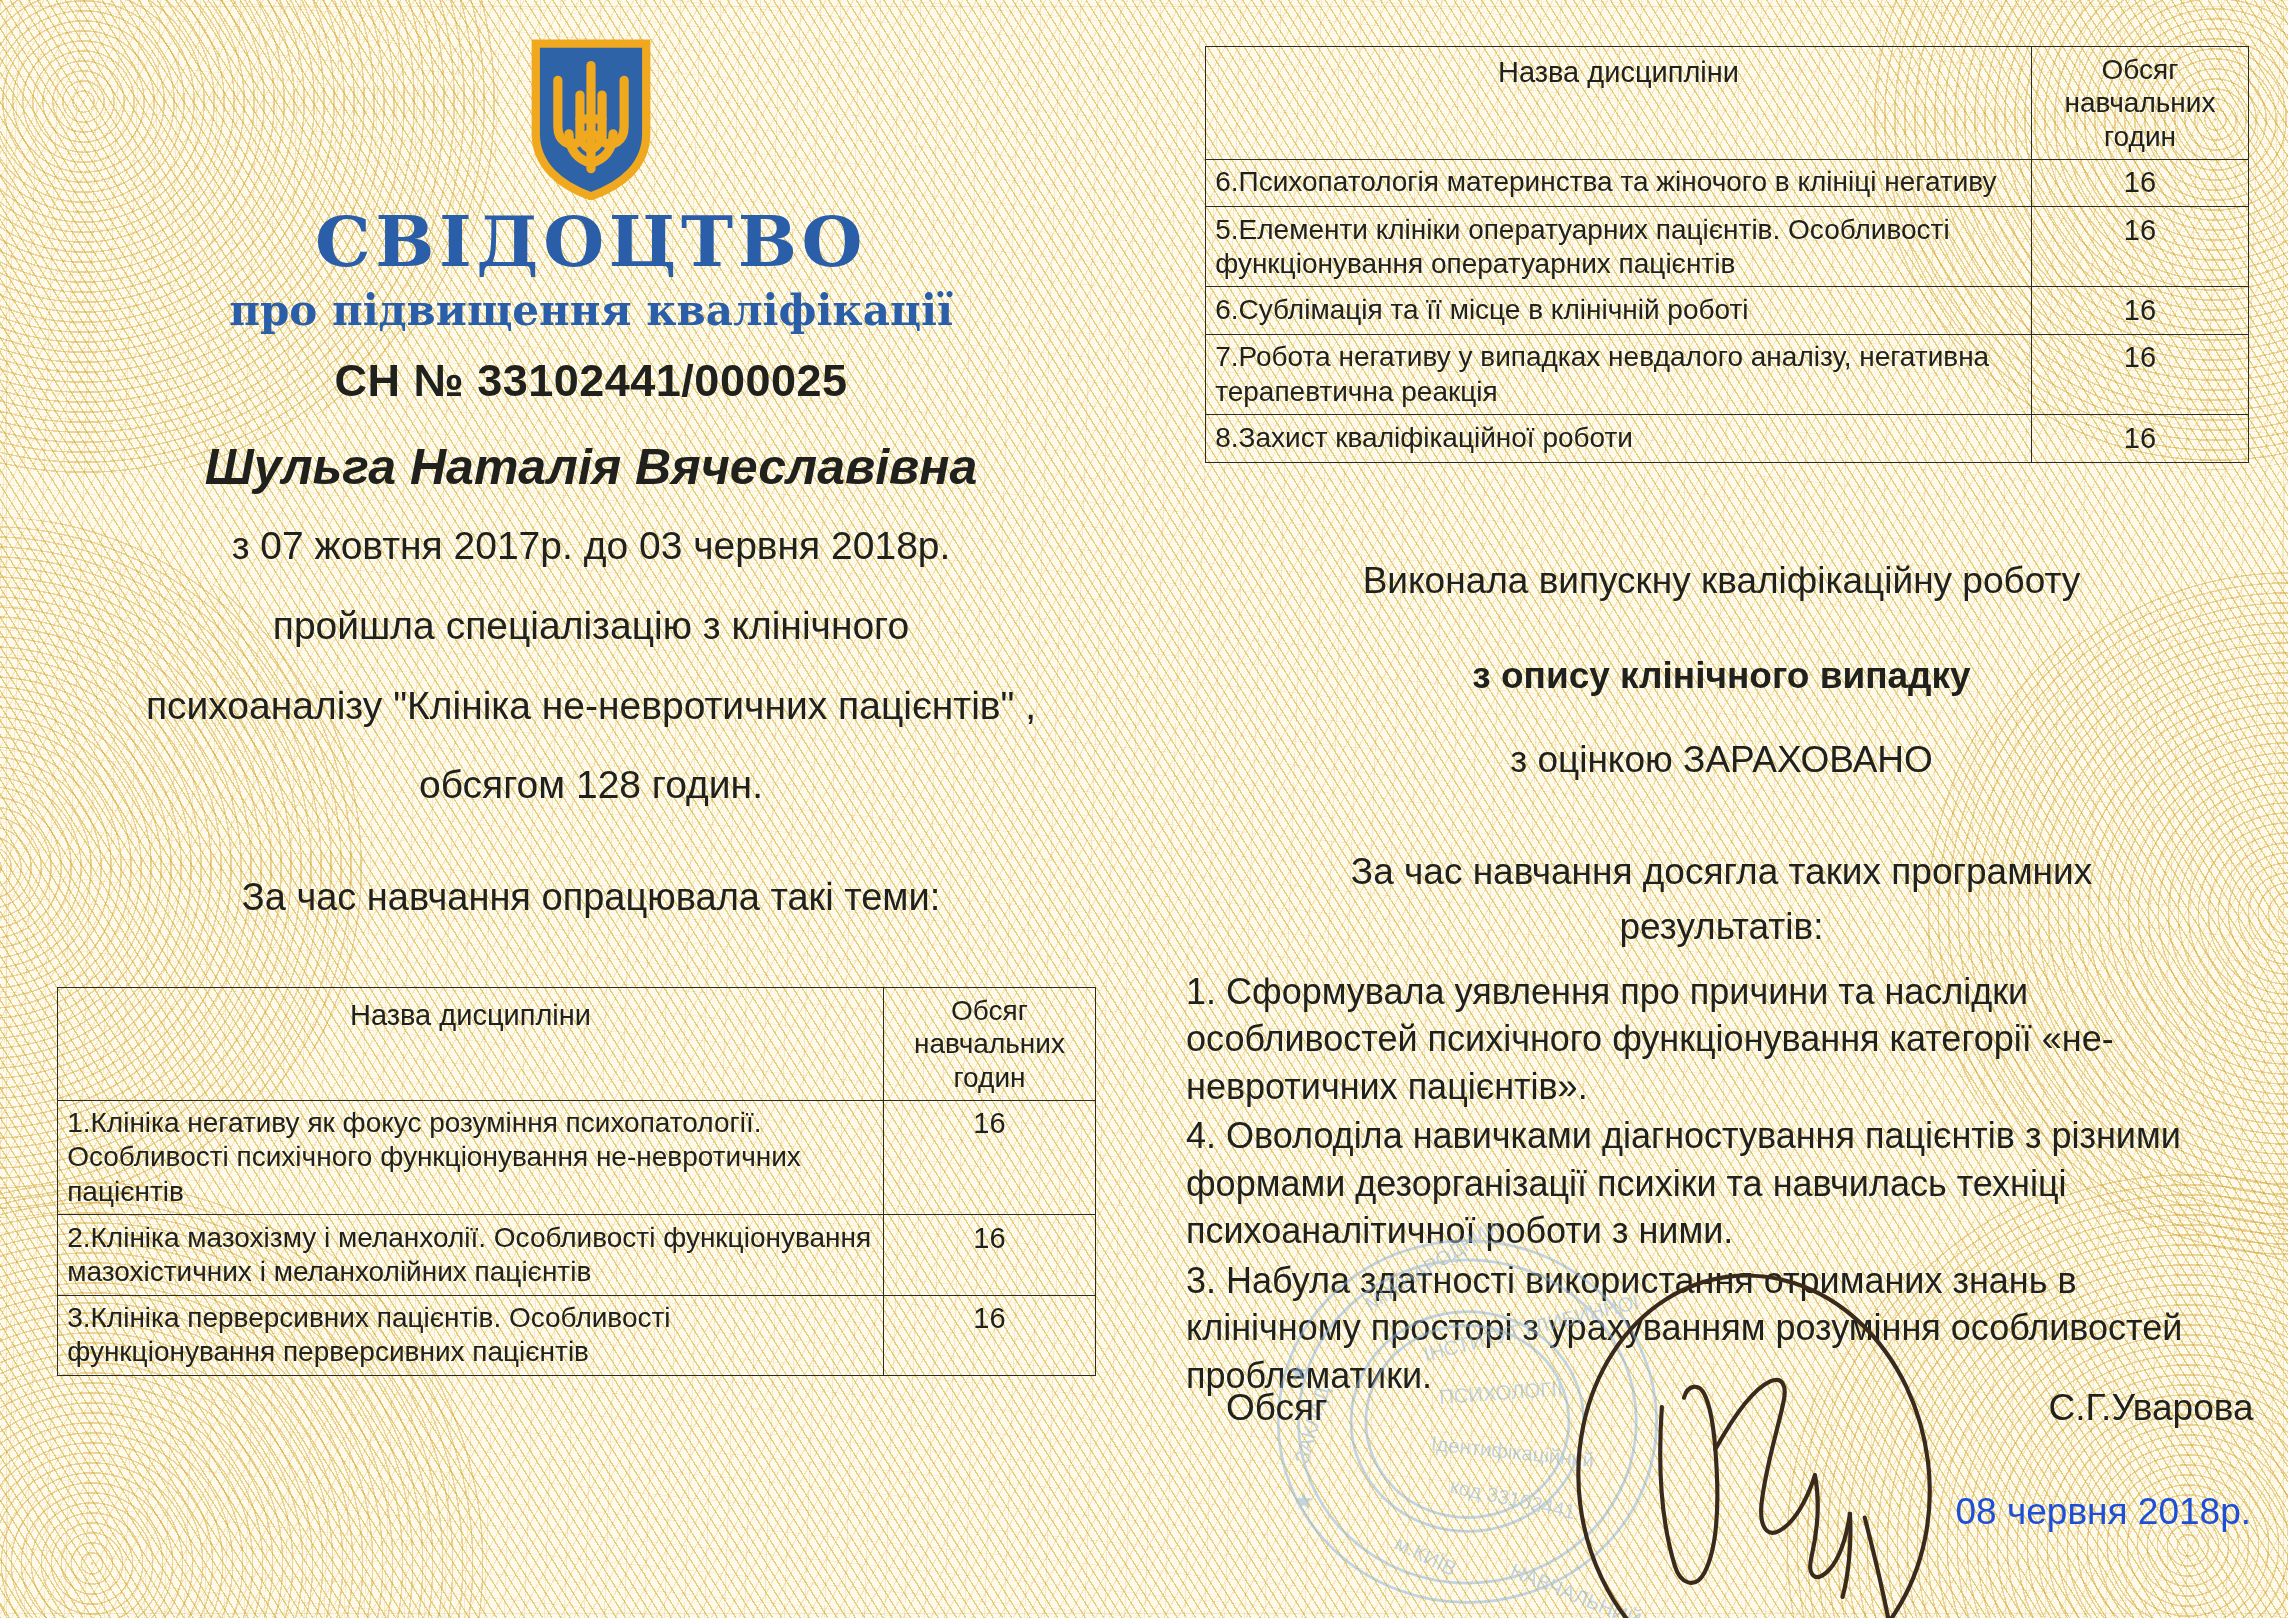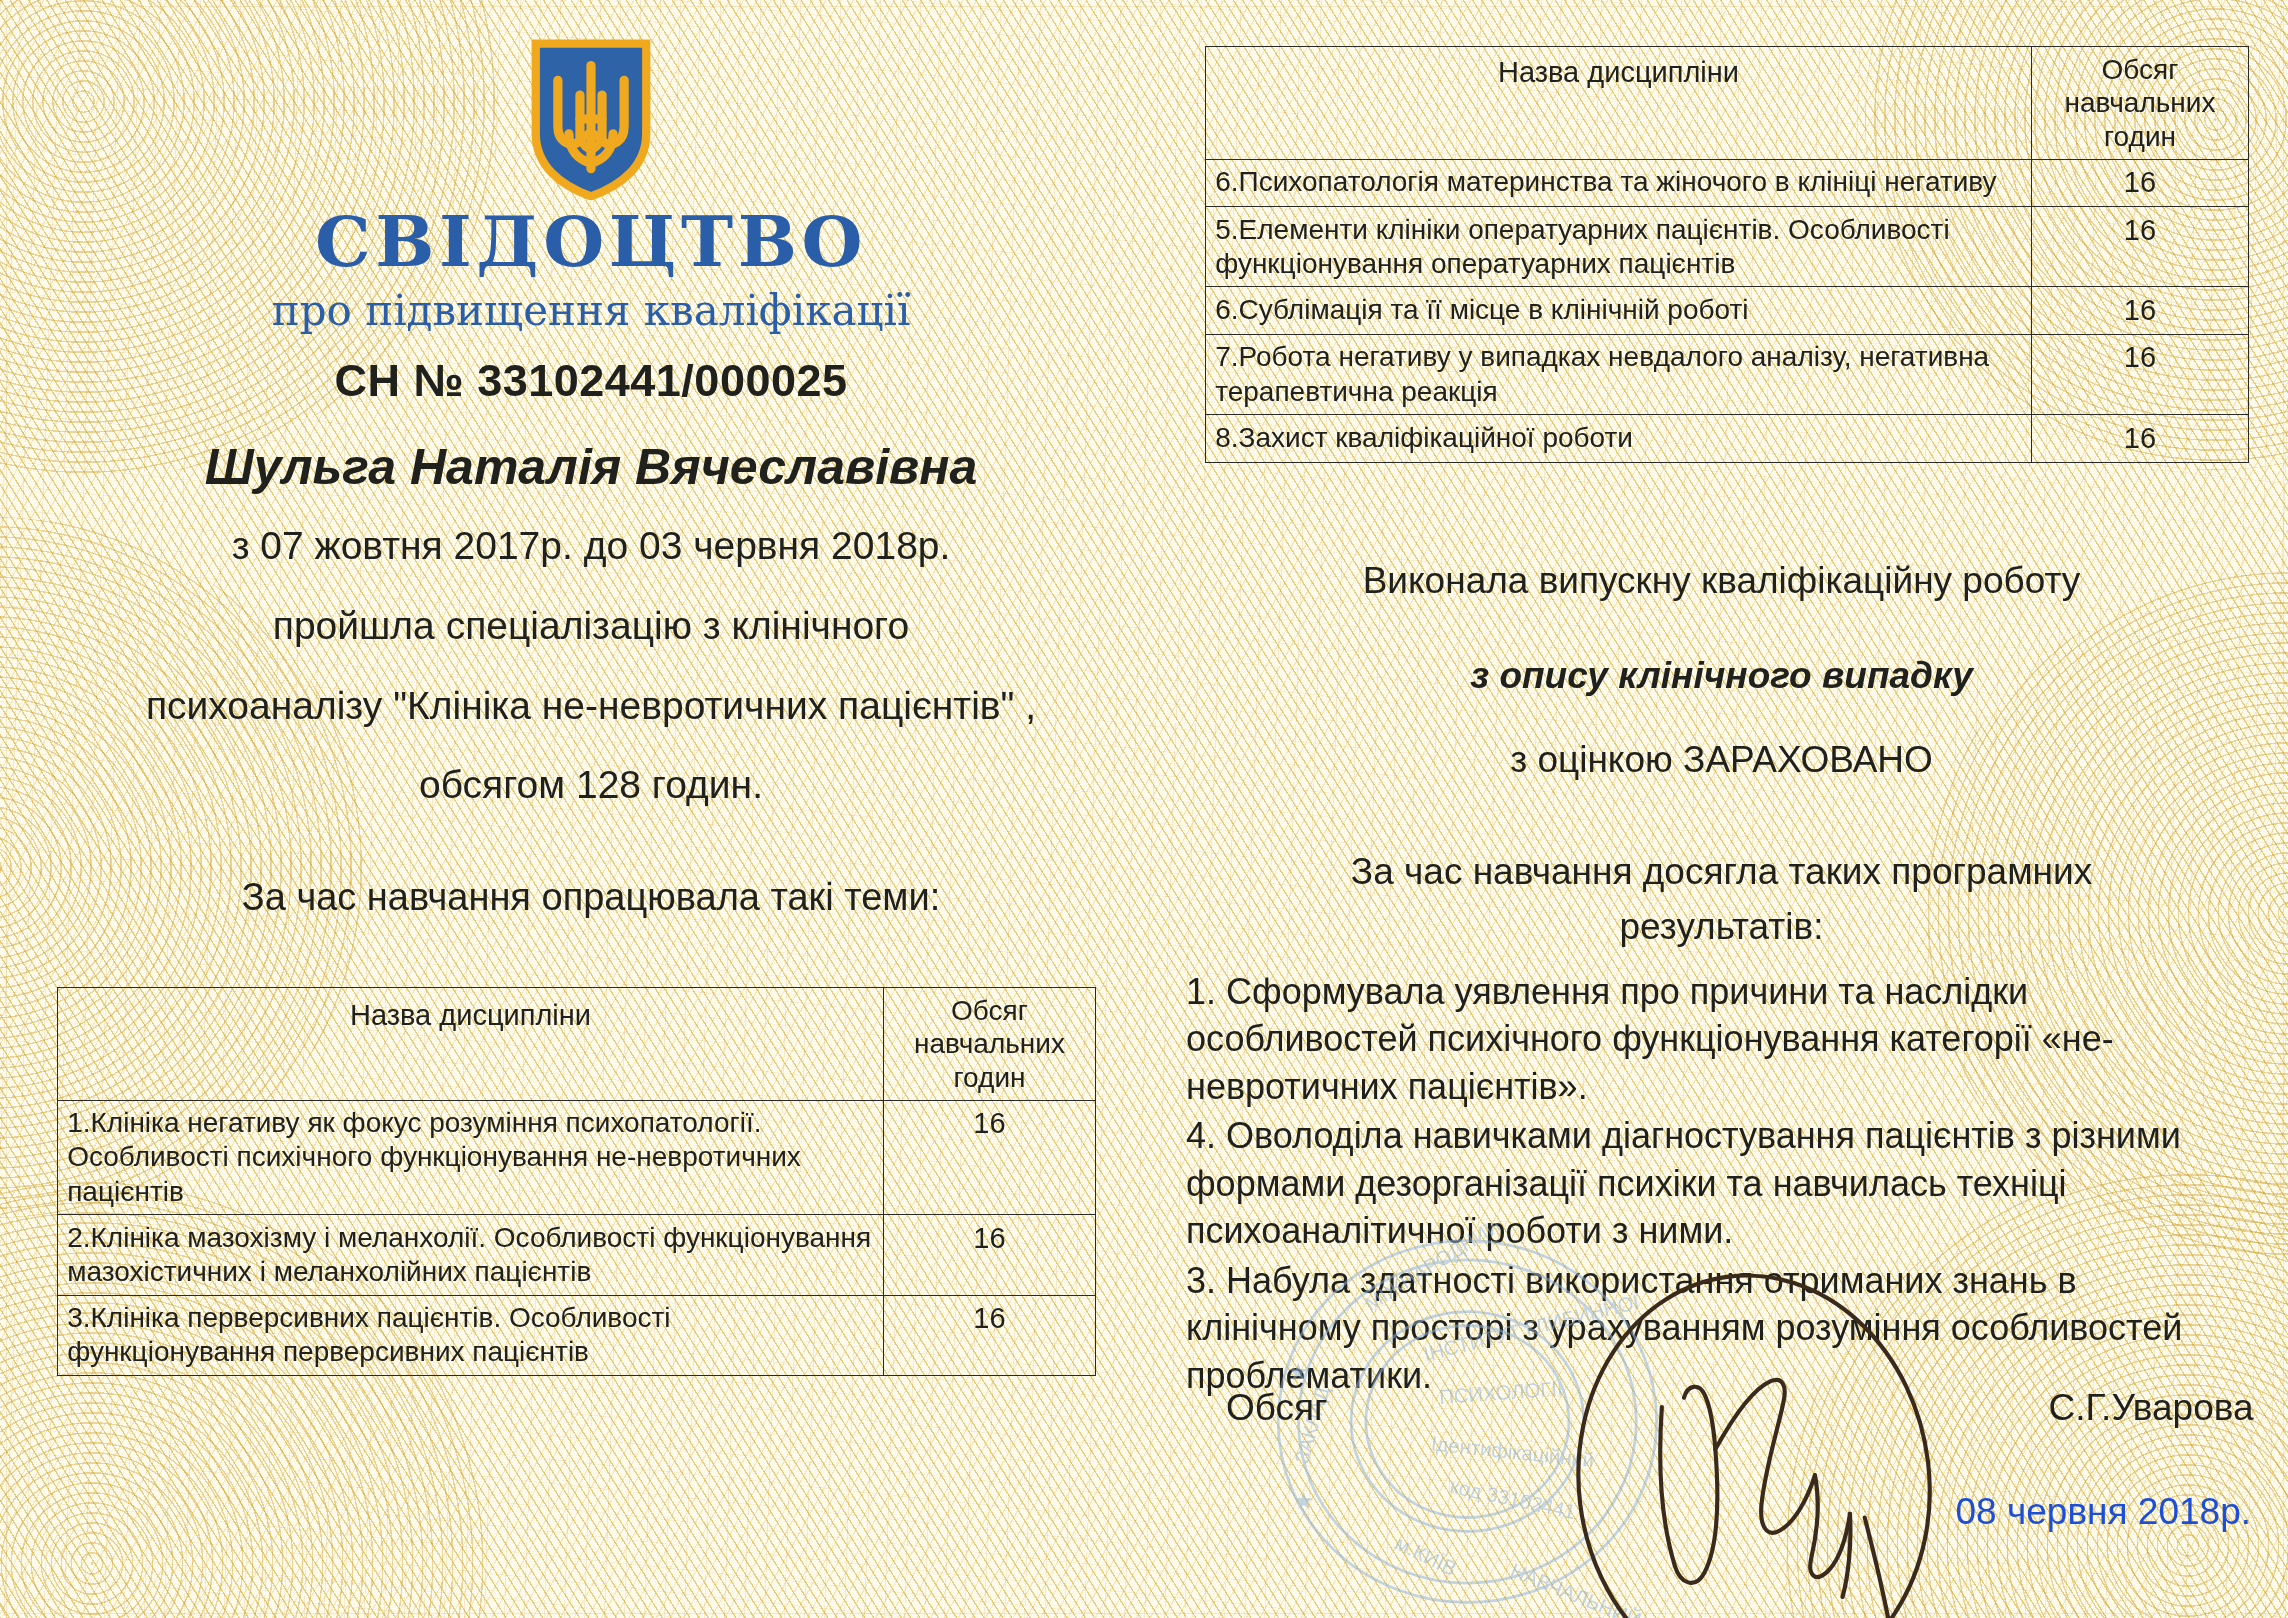--- a/index.html
+++ b/index.html
@@ -97,20 +97,21 @@
     color: #2b5ea8;
     margin-top: 7.4px;
     line-height: 1.0;
   }
   #title-sub {
     font-family: "DejaVu Serif", serif;
     font-size: 42px;
     color: #2b5ea8;
     margin-top: 11px;
     line-height: 1.1;
+    font-weight: bold;
   }
   #cert-number {
     font-family: "Liberation Sans", sans-serif;
     font-weight: 700;
     font-size: 45px;
     color: #20201c;
     margin-top: 20px;
     letter-spacing: 0.5px;
   }
   #holder-name {
@@ -182,21 +183,21 @@
   #right-table-wrap col.hrs  { width: 217px; }
 
   
   #right-col {
     position: absolute;
     left: 1186px; top: 554px;
     width: 1071px;
     text-align: center;
   }
   .r-line { font-size: 37px; color: #20201c; line-height: 1.45; }
-  .r-line.italic { font-style: italic; font-weight: 700; font-size: 37px; }
+  .r-line.italic { font-weight: 700; font-size: 37px; }
   .r-gap-lg { margin-top: 41px; }
   .r-gap-md { margin-top: 31px; }
 
   #results-heading {
     font-size: 37px; color: #20201c; line-height: 1.5;
     margin-top: 57px;
   }
   #results-list {
     margin-top: 13px;
     text-align: left;

